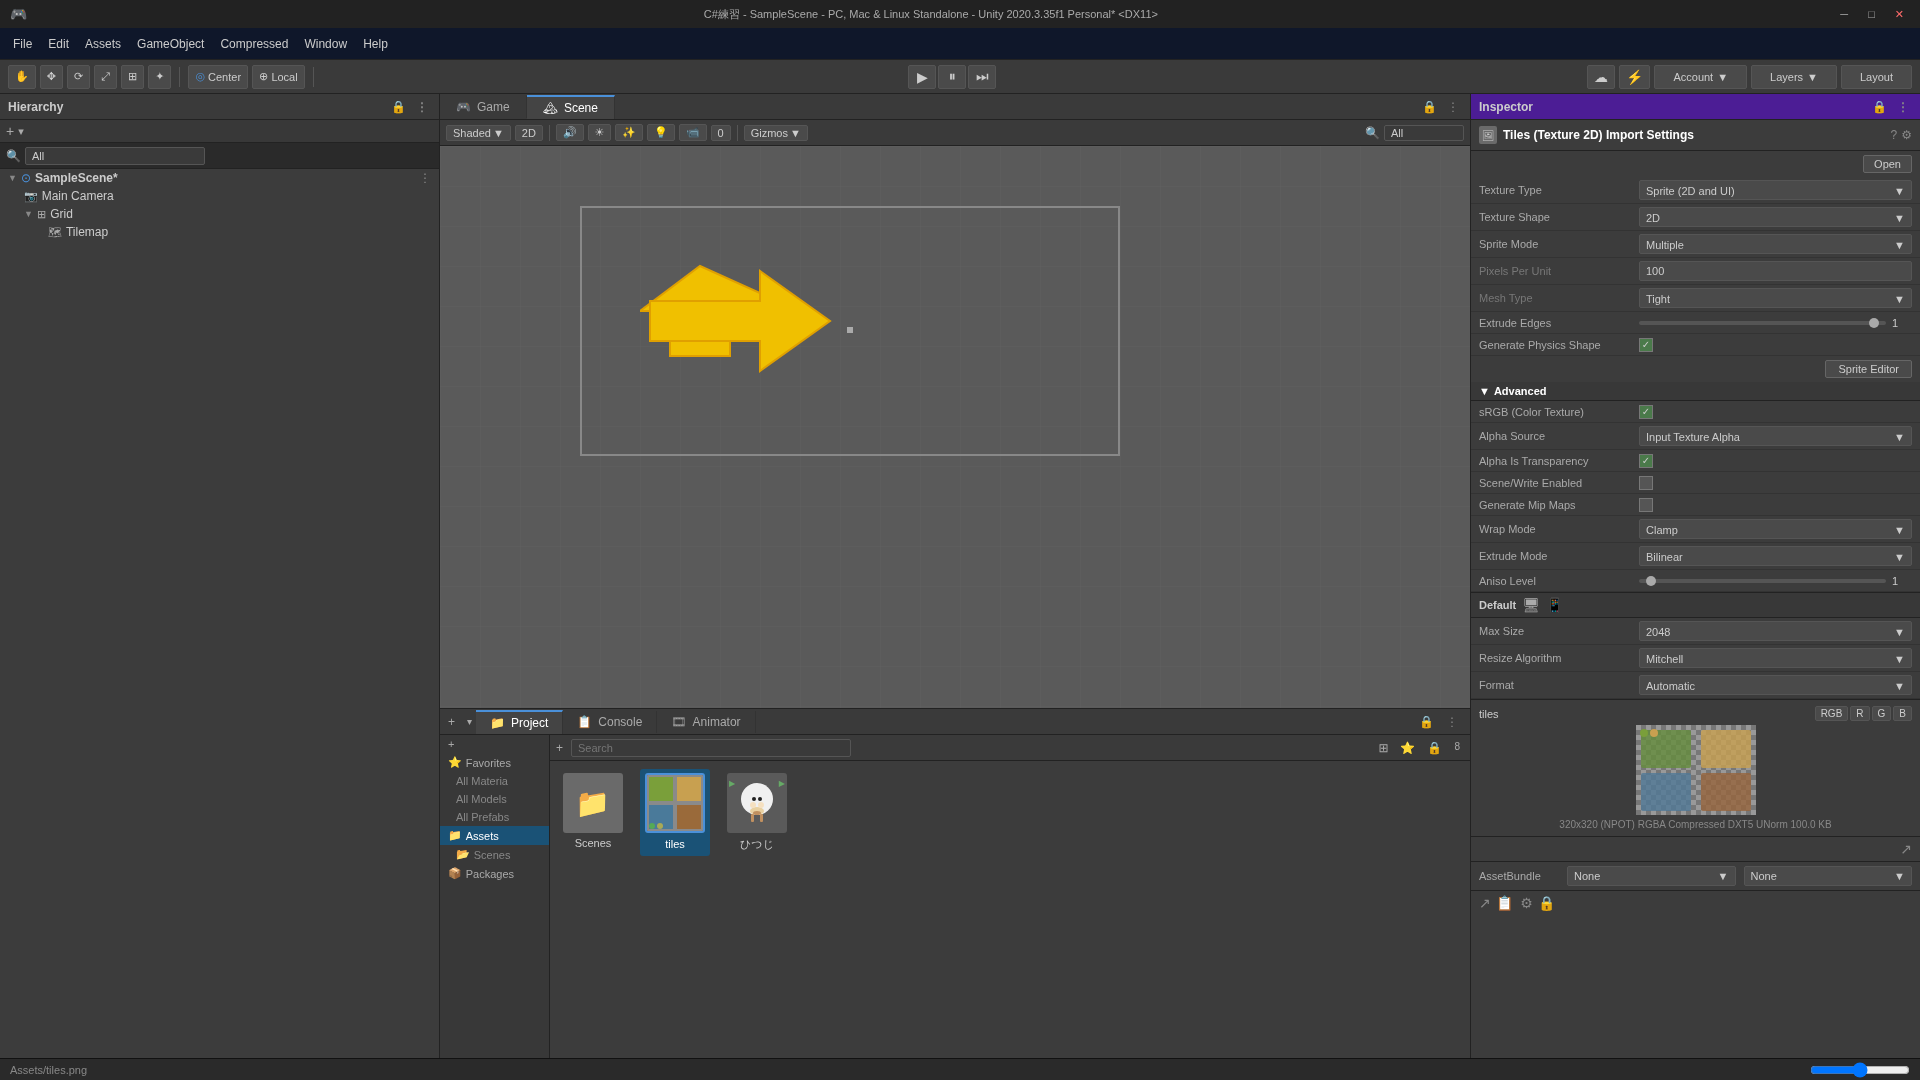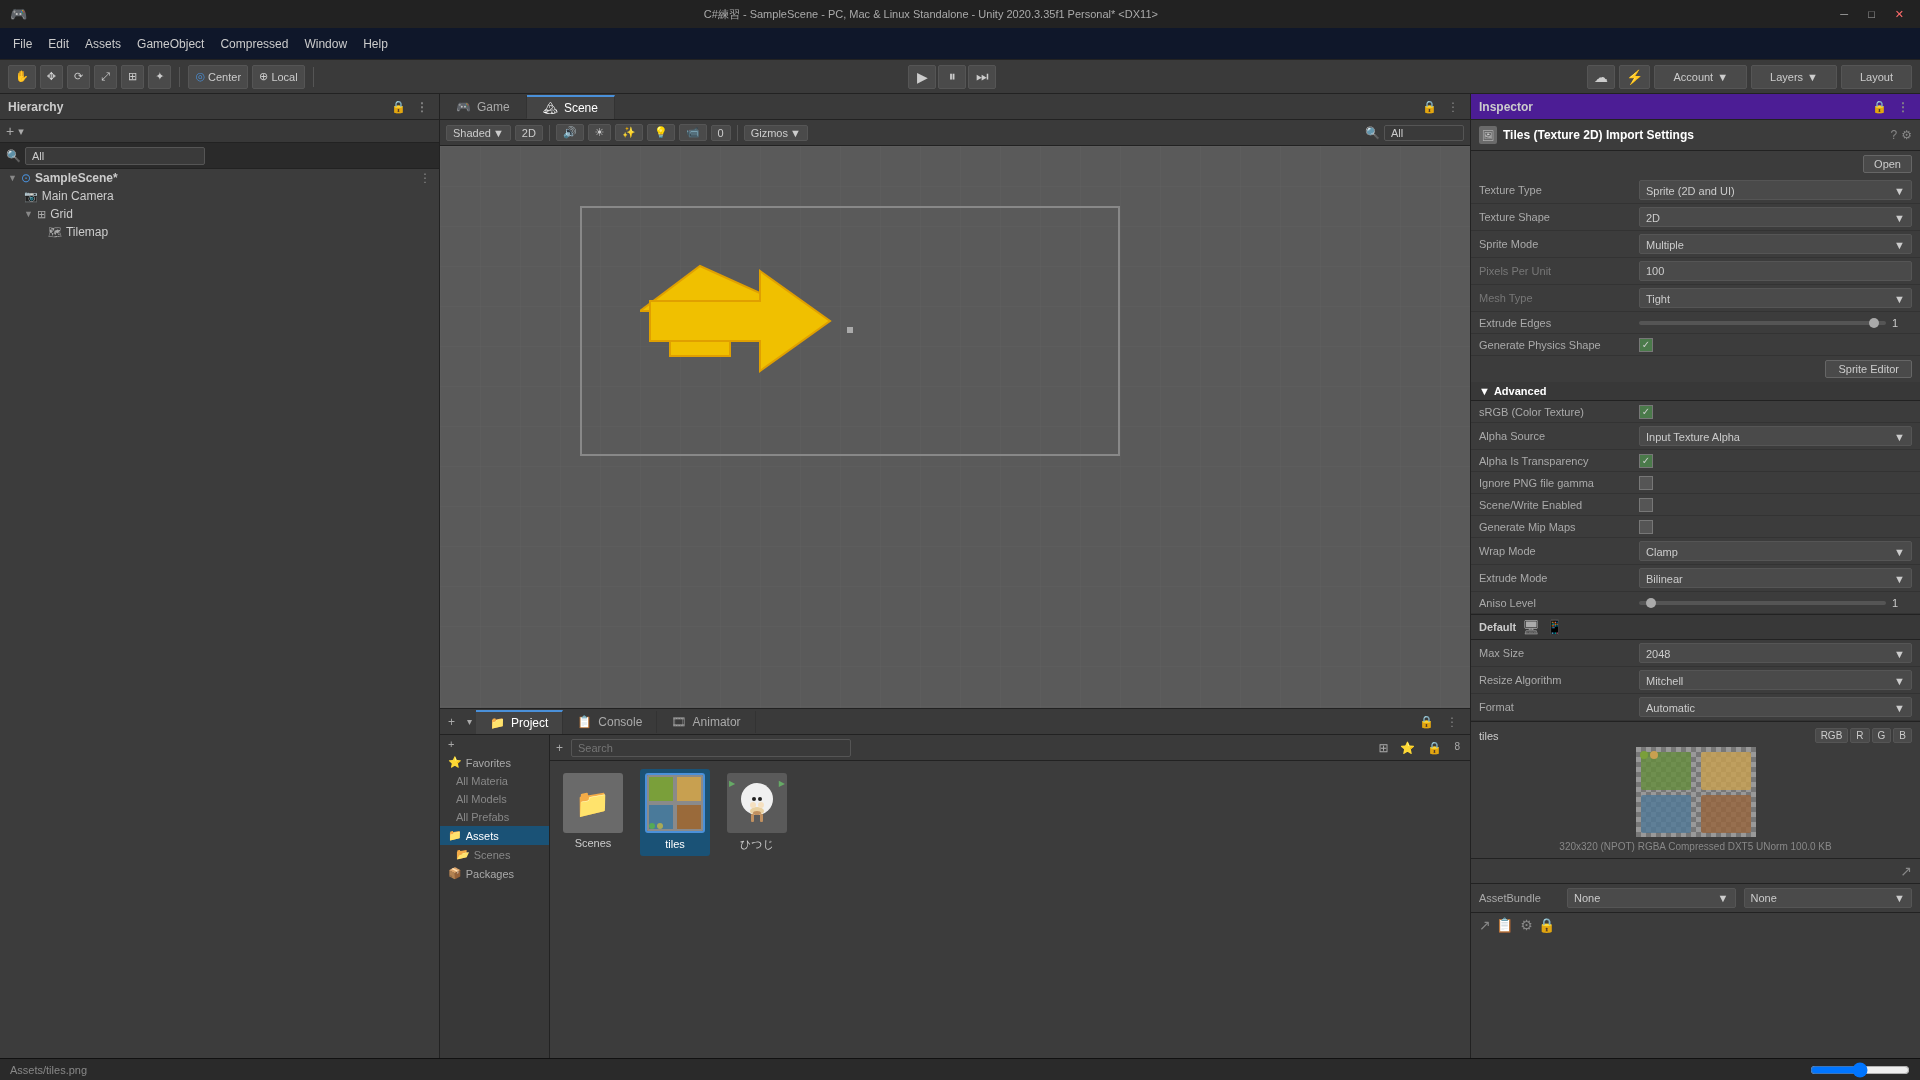--- a/index.html
+++ b/index.html
@@ -498,24 +498,20 @@
           <span>Input Texture Alpha</span>
           <span>▼</span>
         </div>
       </div>
 
       <div class="inspector-row">
         <span class="inspector-label">Alpha Is Transparency</span>
         <div class="checkbox" style="background:#4a7a4a;">✓</div>
       </div>
 
-      <div class="inspector-row">
-        <span class="inspector-label">Ignore PNG file gamma</span>
-        <div class="checkbox"></div>
-      </div>
 
       <div class="inspector-row">
         <span class="inspector-label">Scene/Write Enabled</span>
         <div class="checkbox"></div>
       </div>
 
       <div class="inspector-row">
         <span class="inspector-label">Generate Mip Maps</span>
         <div class="checkbox"></div>
       </div>

